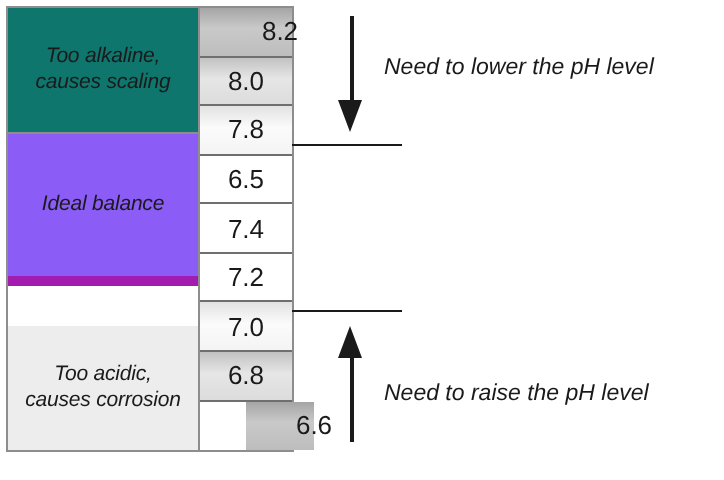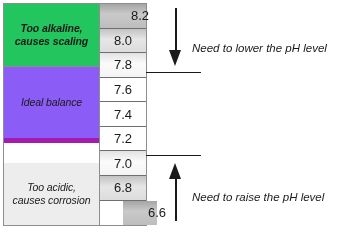--- a/index.html
+++ b/index.html
@@ -44,21 +44,21 @@
     align-items: center;
     justify-content: center;
     text-align: center;
     font-style: italic;
     font-size: 10.5px;
     line-height: 13px;
     letter-spacing: -0.1px;
     padding: 0 5px;
     color: #1a1a1a;
   }
-  .band-alkaline { height: 74px; background: #22c55e; border-bottom: 1px solid #8d8d8d; font-weight: bold; }
+  .band-alkaline { height: 74px; background: #0f766e; border-bottom: 1px solid #8d8d8d; }
   .band-ideal    { height: 87px; background: #8b5cf6; border-bottom: 5px solid #a21caf; }
   .band-acidic   { height: 73px; background: #ededed; margin-top: 20px; }
 
   
   #value-col {
     width: 46px;
     height: 100%;
     box-sizing: border-box;
     display: flex;
     flex-direction: column;
@@ -122,39 +122,39 @@
 
   
   .annotation {
     position: absolute;
     left: 192px;
     font-style: italic;
     font-size: 11.5px;
     white-space: nowrap;
     color: #1a1a1a;
   }
-  #annotation-lower { top: 42px; }
+  #annotation-lower { top: 28px; }
   #annotation-raise { top: 191px; text-align: right; }
 </style>
 </head>
 <body>
 
 <div id="ph-table">
 
   <div id="label-col">
     <div class="label-band band-alkaline">Too alkaline,<br>causes scaling</div>
     <div class="label-band band-ideal">Ideal balance</div>
     <div class="label-band band-acidic">Too acidic,<br>causes corrosion</div>
   </div>
 
   <div id="value-col">
     <div class="value-cell sh-0">8.2</div>
     <div class="value-cell sh-1">8.0</div>
     <div class="value-cell sh-2">7.8</div>
-    <div class="value-cell sh-3">7.6</div>
+    <div class="value-cell sh-3">6.5</div>
     <div class="value-cell sh-3">7.4</div>
     <div class="value-cell sh-3">7.2</div>
     <div class="value-cell sh-2">7.0</div>
     <div class="value-cell sh-1">6.8</div>
     <div class="value-cell sh-0">6.6</div>
   </div>
 
 </div>
 
 <div class="divider" id="divider-top"></div>

